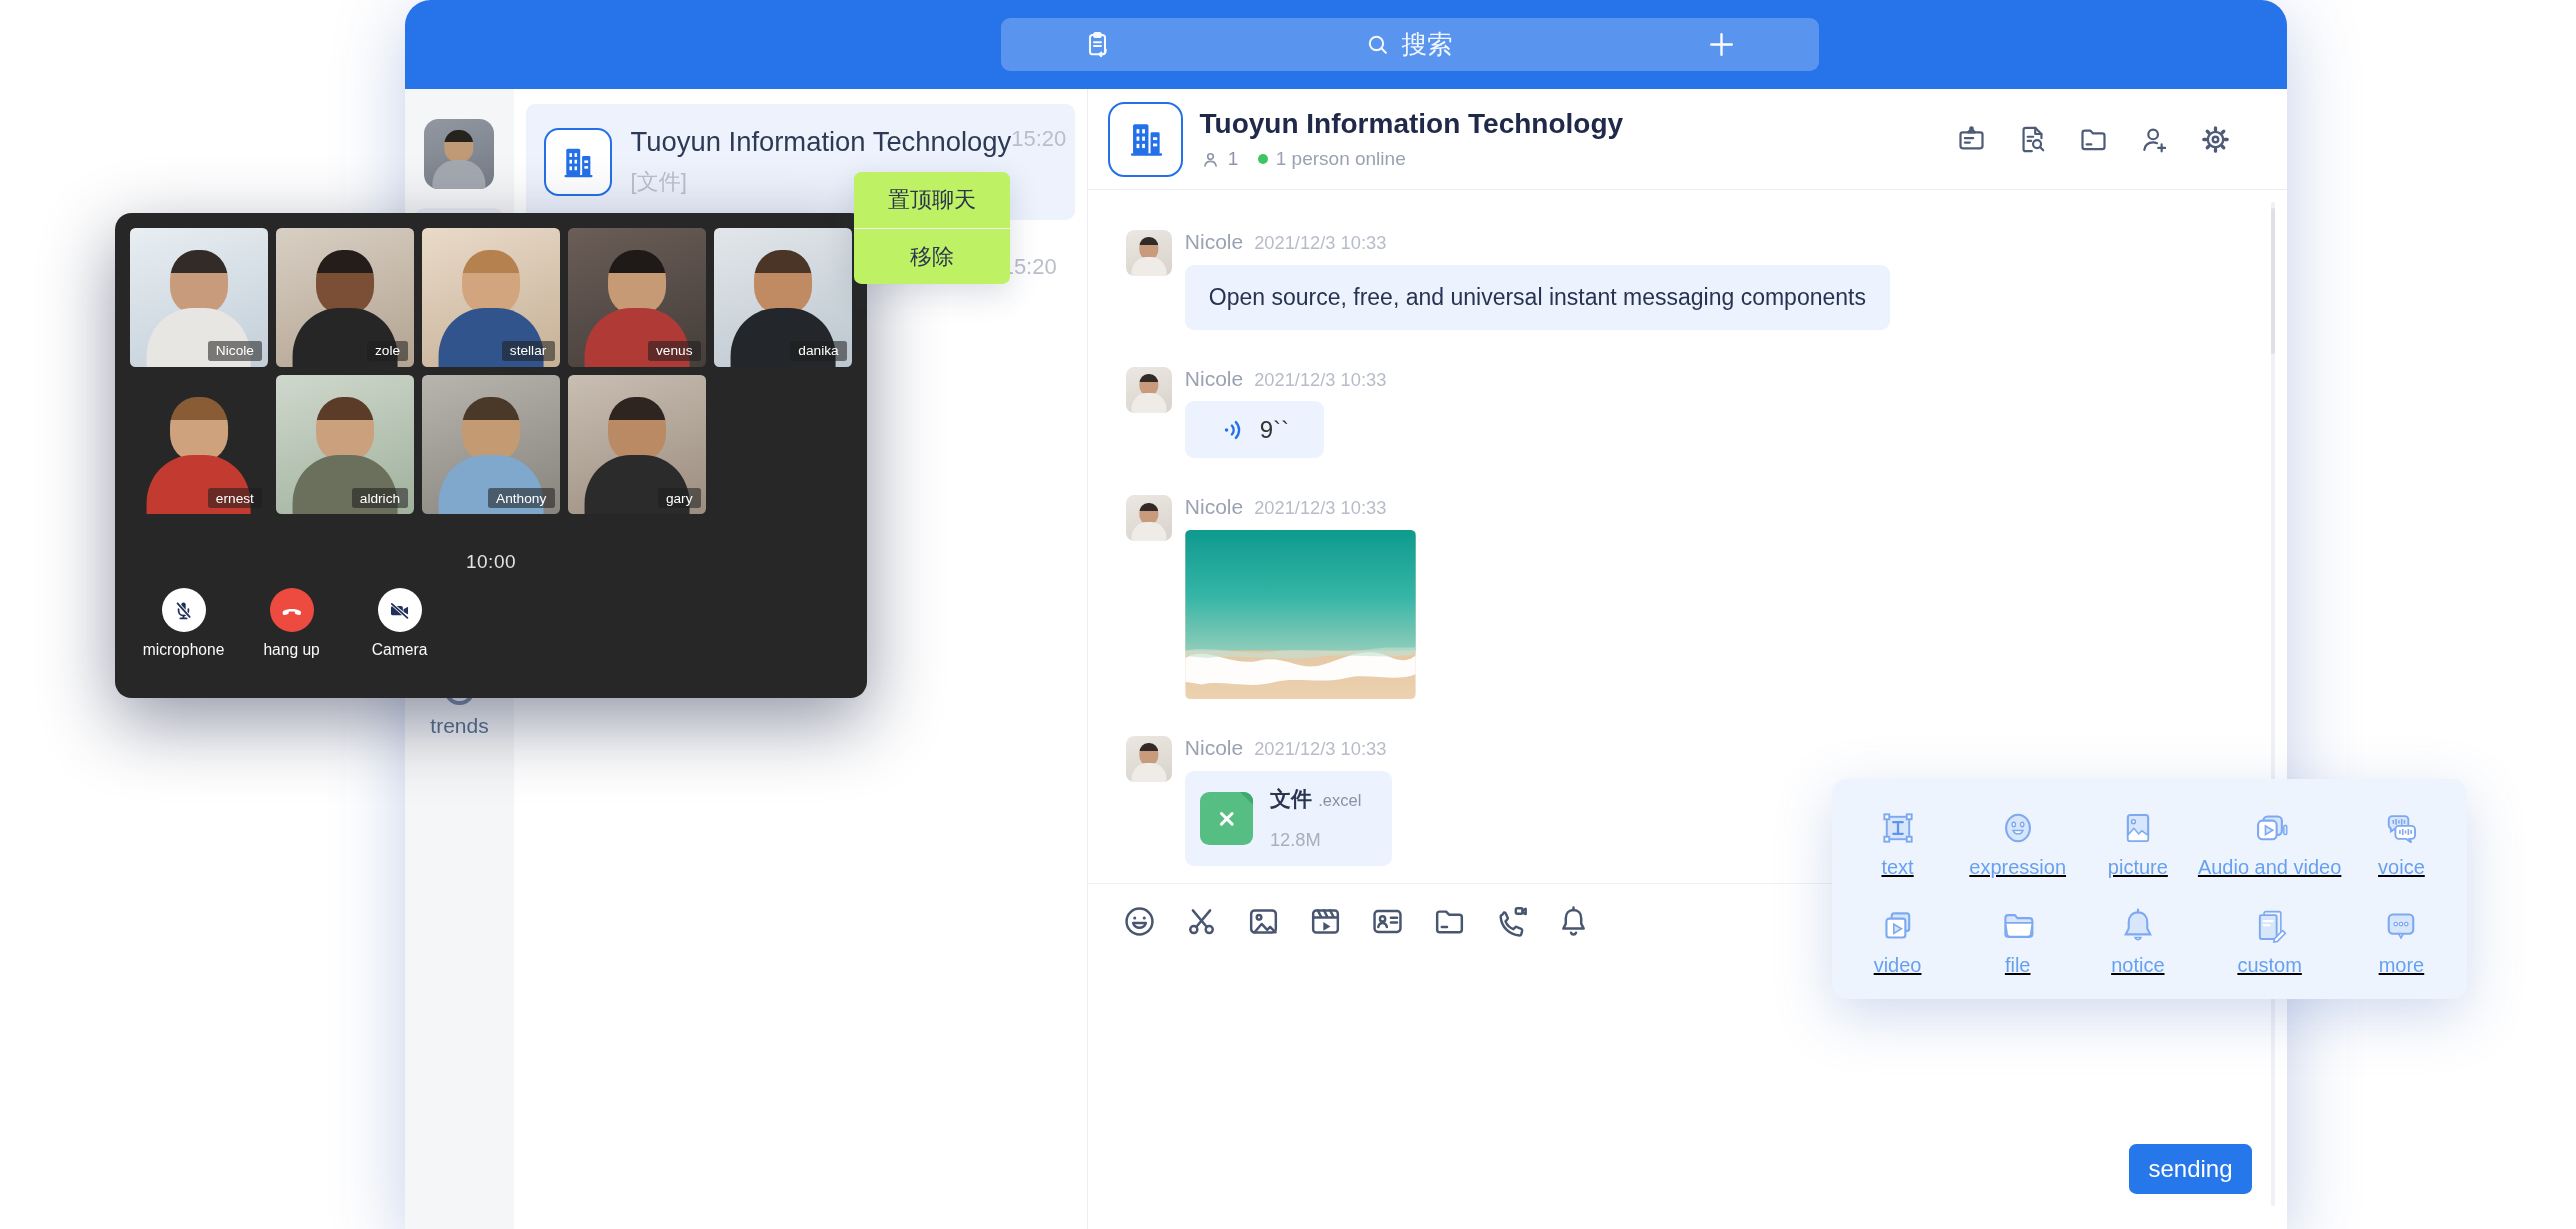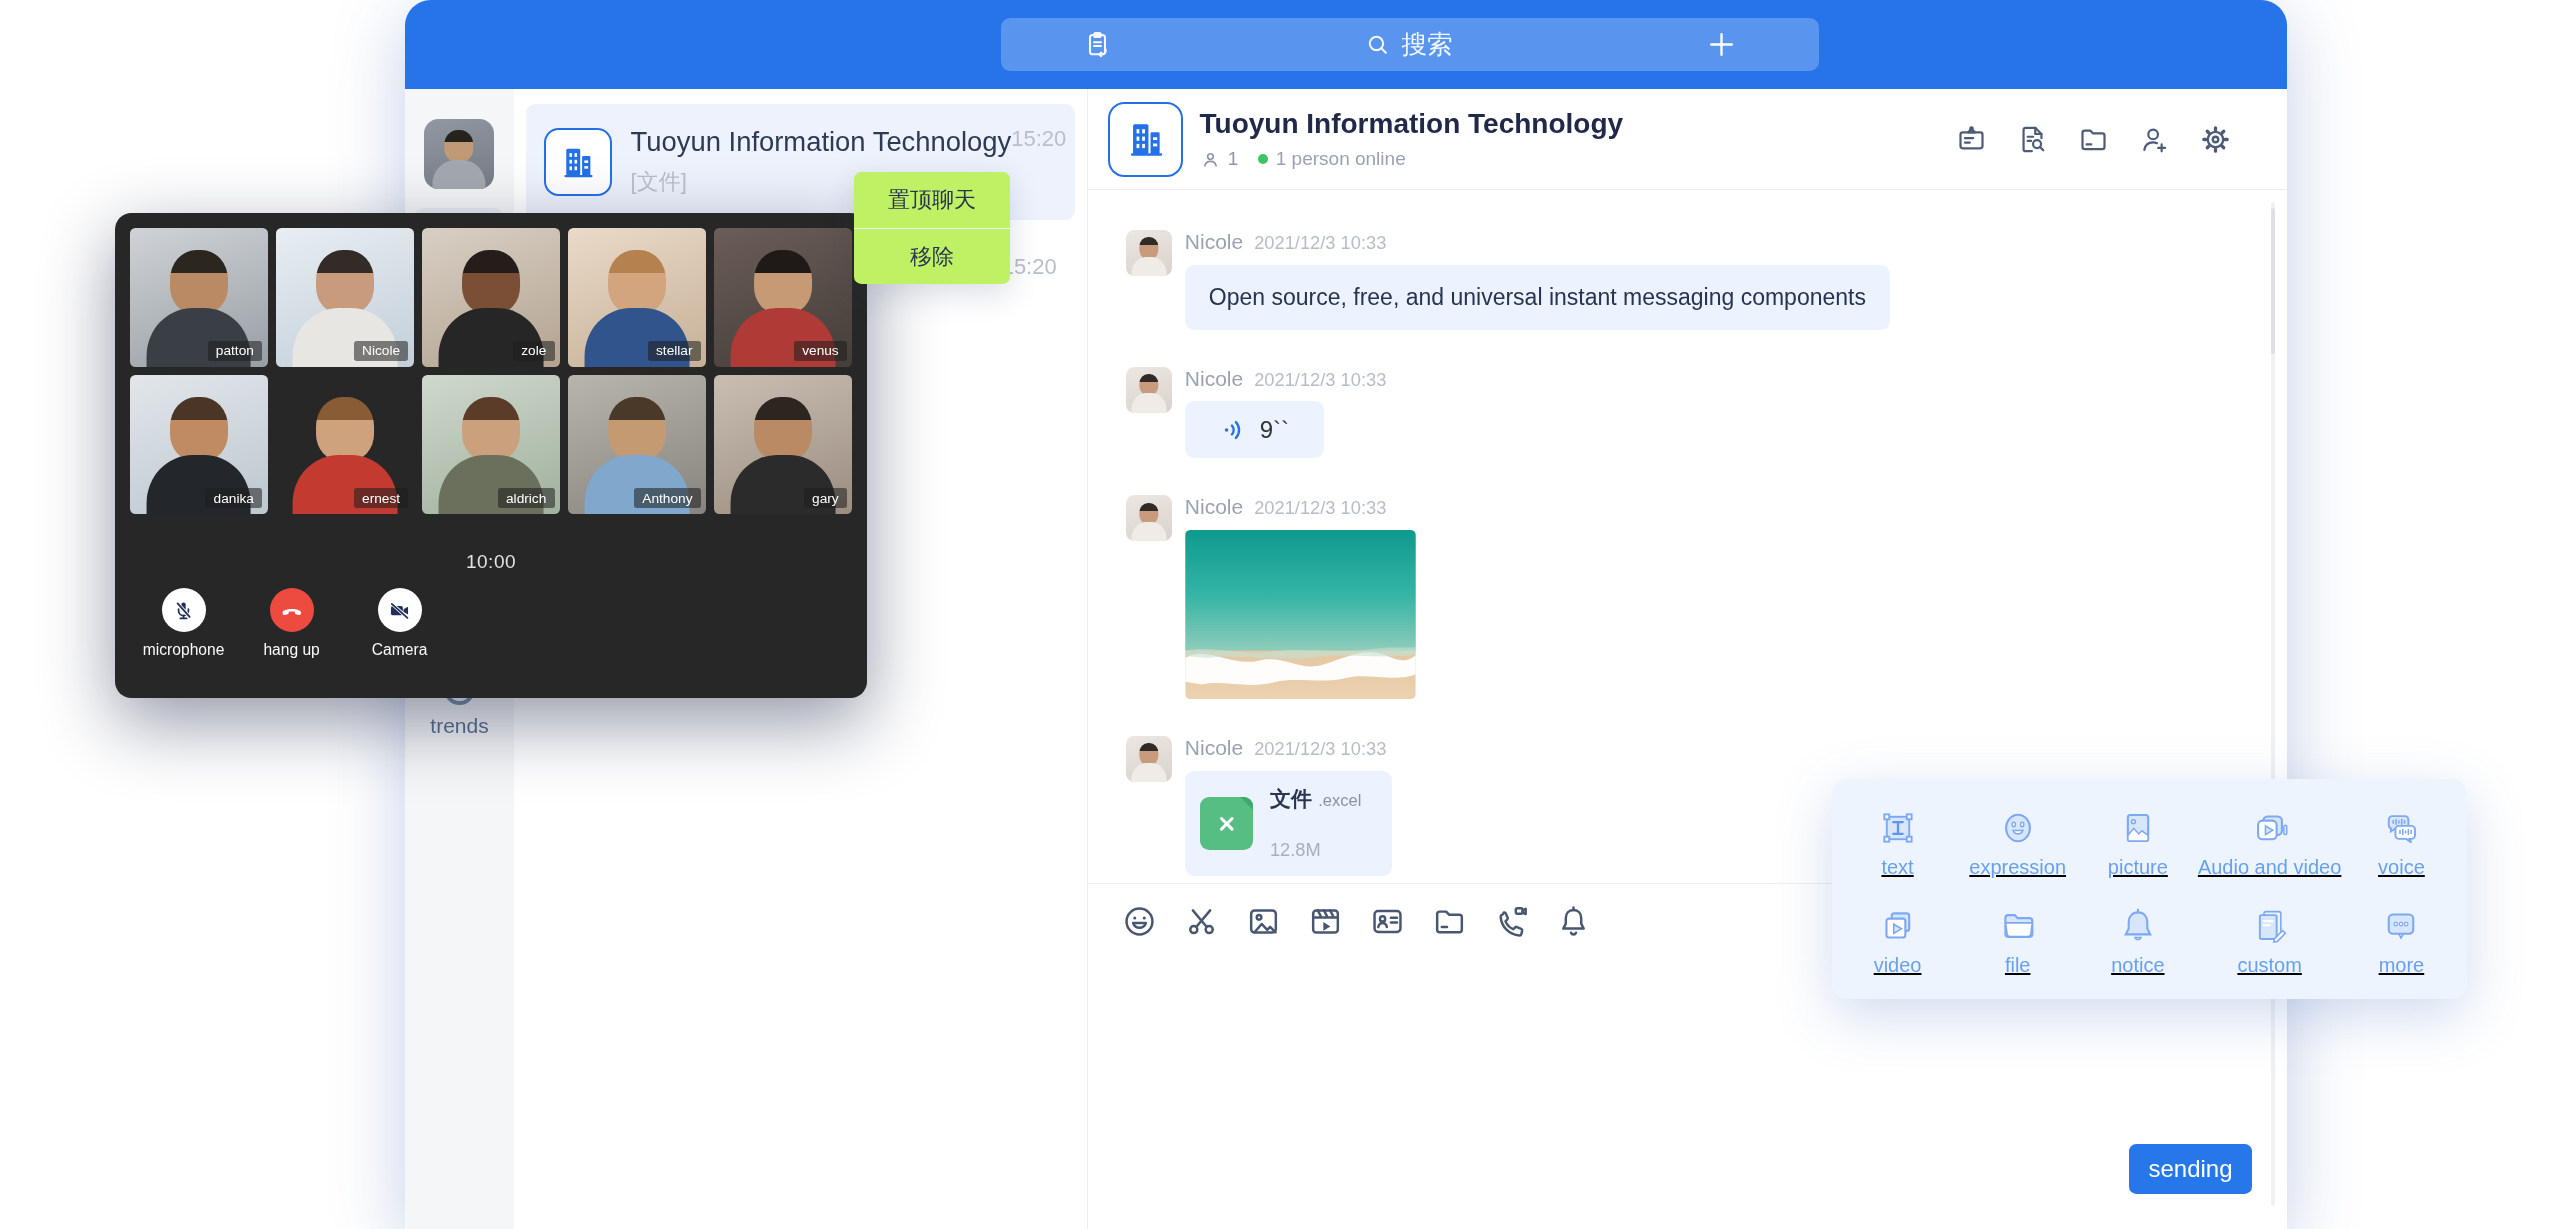--- a/index.html
+++ b/index.html
@@ -72,21 +72,21 @@
   .text-bubble { padding:19px 24px; font-size:23px; color:#273350; }
   .voice-bubble { width:139px; height:57px; display:flex; align-items:center;
                   justify-content:center; gap:12px; font-size:24px; color:#333; }
   .img-msg { margin-top:9.1px; width:231px; height:169px; border-radius:5.5px; overflow:hidden; }
   .file-bubble { display:flex; align-items:center; gap:16.5px; padding:14.6px 31px 14.6px 15.6px; }
   .file-icon { position:relative; width:53px; height:53px; border-radius:9.1px;
                background:#56be82; display:flex; align-items:center; justify-content:center;
                overflow:hidden; }
   .file-icon::before { content:""; position:absolute; top:0; right:0; width:0; height:0;
                        border-left:13.7px solid transparent; border-top:13.7px solid #41a96c; }
-  .file-lines { display:flex; flex-direction:column; gap:26px; }
+  .file-lines { display:flex; flex-direction:column; gap:16px; }
   .file-name-row { display:flex; align-items:baseline; gap:6.4px; }
   .fname { font-size:21px; font-weight:700; color:#2b3550; }
   .fext { font-size:16.5px; color:#8892a4; }
   .fsize { font-size:18.3px; color:#a9afbc; }
 
   .chat-toolbar { position:absolute; left:0; right:7.3px; top:794px; border-top:0.9px solid #efeff2;
                   padding:19px 0 0 33px; display:flex; gap:25px; background:#fff; }
   .chat-toolbar span { display:flex; cursor:pointer; }
 
   .scroll-track { position:absolute; right:12px; top:113px; bottom:24px; width:3.7px;
@@ -453,24 +453,20 @@
 
         <button class="send-button">sending</button>
       </div>
 
     </div>
   </div>
 
   <div class="call-overlay">
     <div class="tiles">
       <div class="tile">
-          <span class="face" style="--bgA:#cfd3d6;--bgB:#989ea4;--hair:#2c2620;--skin:#b98a64;--shirt:#3a3f46"></span>
-          <span class="tile-name">patton</span>
-        </div>
-      <div class="tile">
           <span class="face" style="--bgA:#e8eef2;--bgB:#c2ced8;--hair:#332b28;--skin:#c79b7b;--shirt:#e8e6e2"></span>
           <span class="tile-name">Nicole</span>
         </div>
       <div class="tile">
           <span class="face" style="--bgA:#d8cfc4;--bgB:#b3a390;--hair:#241d1a;--skin:#7a4f35;--shirt:#262626"></span>
           <span class="tile-name">zole</span>
         </div>
       <div class="tile">
           <span class="face" style="--bgA:#e9dac9;--bgB:#c6b096;--hair:#b5814f;--skin:#d3a57f;--shirt:#31548c"></span>
           <span class="tile-name">stellar</span>

